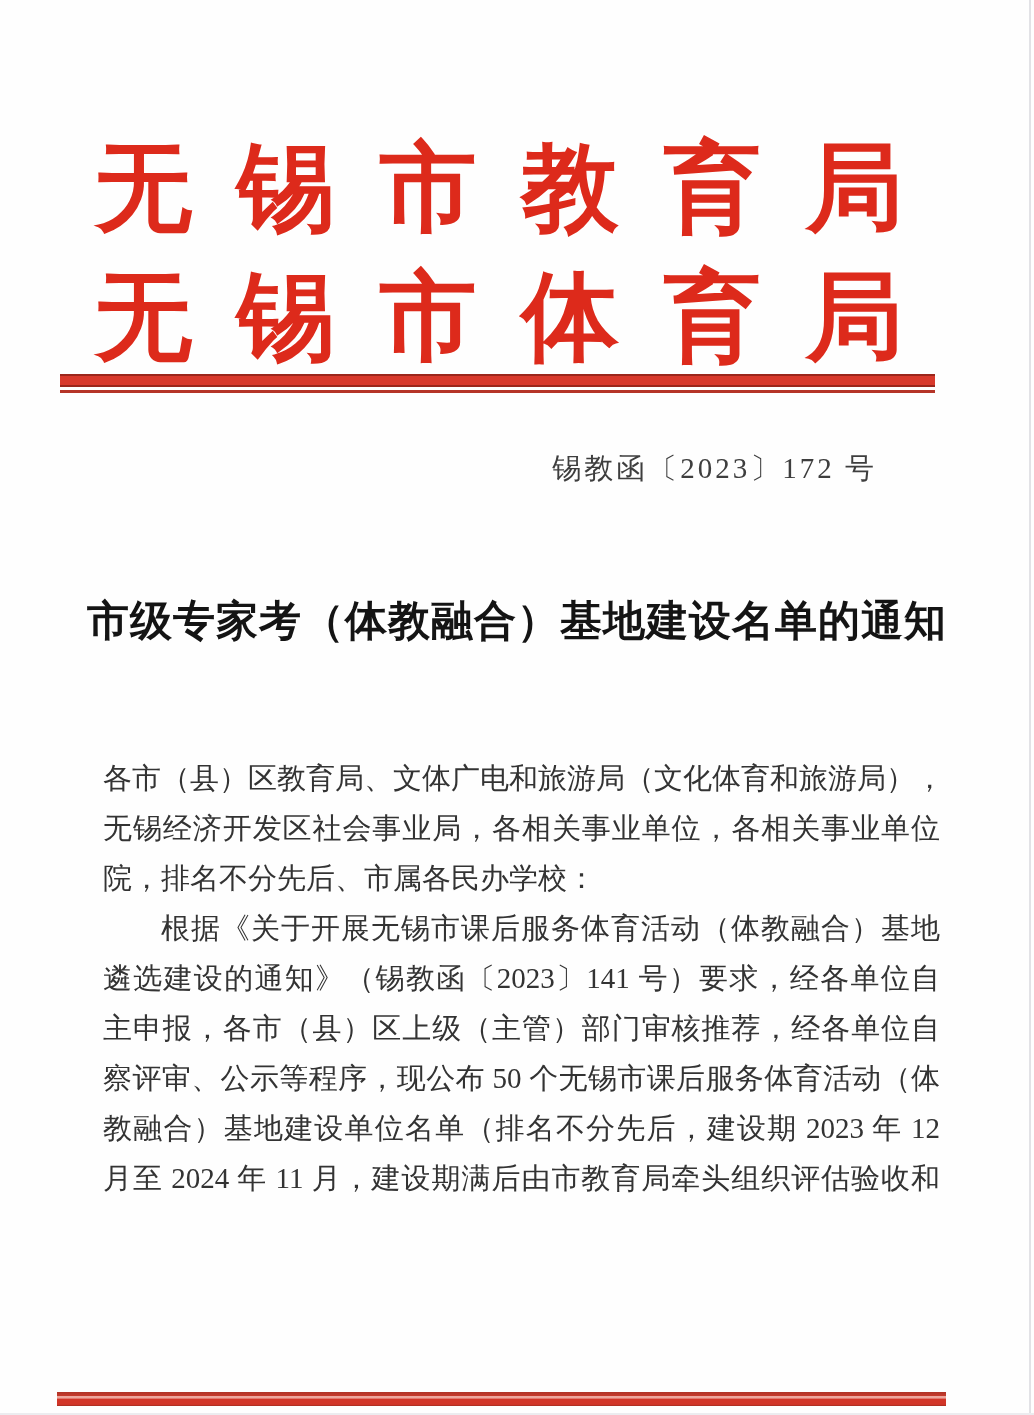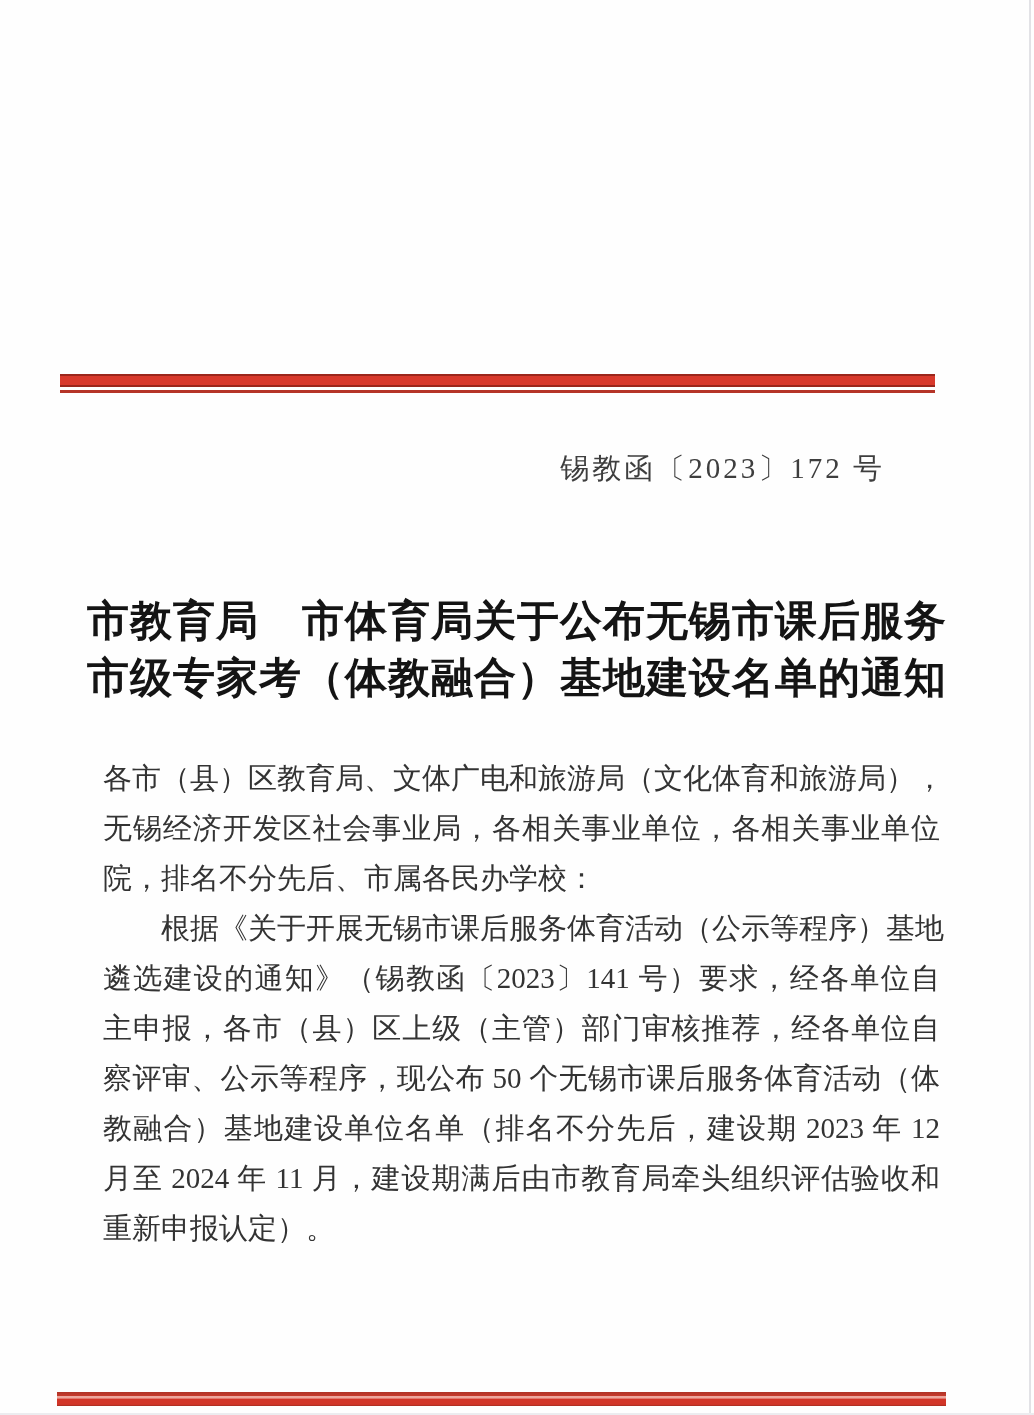--- a/index.html
+++ b/index.html
@@ -51,21 +51,21 @@
   }
   .divider-thin {
     margin-top: 3px;
     height: 3px;
     background: #b53428;
   }
   
   .doc-number {
     position: absolute;
     top: 448px;
-    right: 149px;
+    right: 157px;
     font-size: 29px;
     line-height: 40px;
     color: #3e3e3e;
     letter-spacing: 3px;
     white-space: nowrap;
   }
   
   .title {
     position: absolute;
     top: 593px;
@@ -134,44 +134,46 @@
     bottom: 0;
     height: 2px;
     background: #ececef;
   }
 </style>
 </head>
 <body>
 
 <div class="page">
 
+  <div class="letterhead">
+    <div class="lh-line">无锡市教育局</div>
+    <div class="lh-line">无锡市体育局</div>
+  </div>
 
   <div class="divider">
     <div class="divider-thick"></div>
     <div class="divider-thin"></div>
   </div>
 
   <div class="doc-number">锡教函〔2023〕172 号</div>
 
   <h1 class="title">
-    <div>市教育局　市体育局关于公布无锡市课后服务</div>
     <div>市级专家考（体教融合）基地建设名单的通知</div>
   </h1>
 
   <div class="body-text">
     <div class="body-line">各市（县）区教育局、文体广电和旅游局（文化体育和旅游局），</div>
     <div class="body-line">无锡经济开发区社会事业局，各相关事业单位，各相关事业单位</div>
     <div class="body-line endline">院，排名不分先后、市属各民办学校：</div>
-    <div class="body-line indent">根据《关于开展无锡市课后服务体育活动（公示等程序）基地</div>
+    <div class="body-line indent">根据《关于开展无锡市课后服务体育活动（体教融合）基地</div>
     <div class="body-line">遴选建设的通知》（锡教函〔2023〕141 号）要求，经各单位自</div>
     <div class="body-line">主申报，各市（县）区上级（主管）部门审核推荐，经各单位自</div>
     <div class="body-line">察评审、公示等程序，现公布 50 个无锡市课后服务体育活动（体</div>
     <div class="body-line">教融合）基地建设单位名单（排名不分先后，建设期 2023 年 12</div>
     <div class="body-line">月至 2024 年 11 月，建设期满后由市教育局牵头组织评估验收和</div>
-    <div class="body-line endline">重新申报认定）。</div>
   </div>
 
   <div class="bottom-rule"></div>
 
   <div class="scan-edge-right"></div>
   <div class="scan-edge-bottom"></div>
 
 </div>
 
 </body></html>

